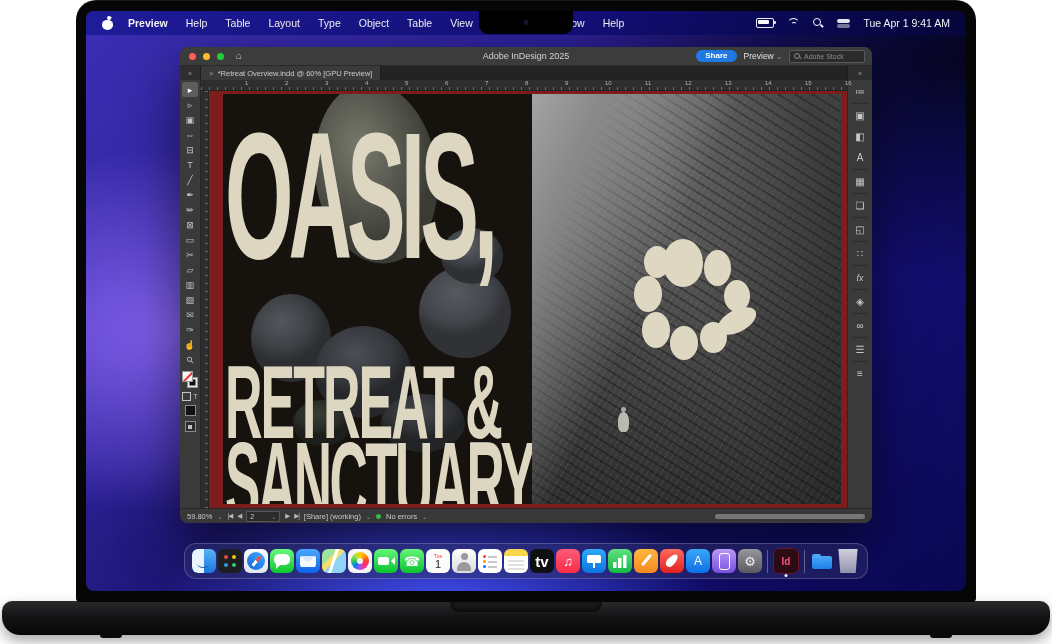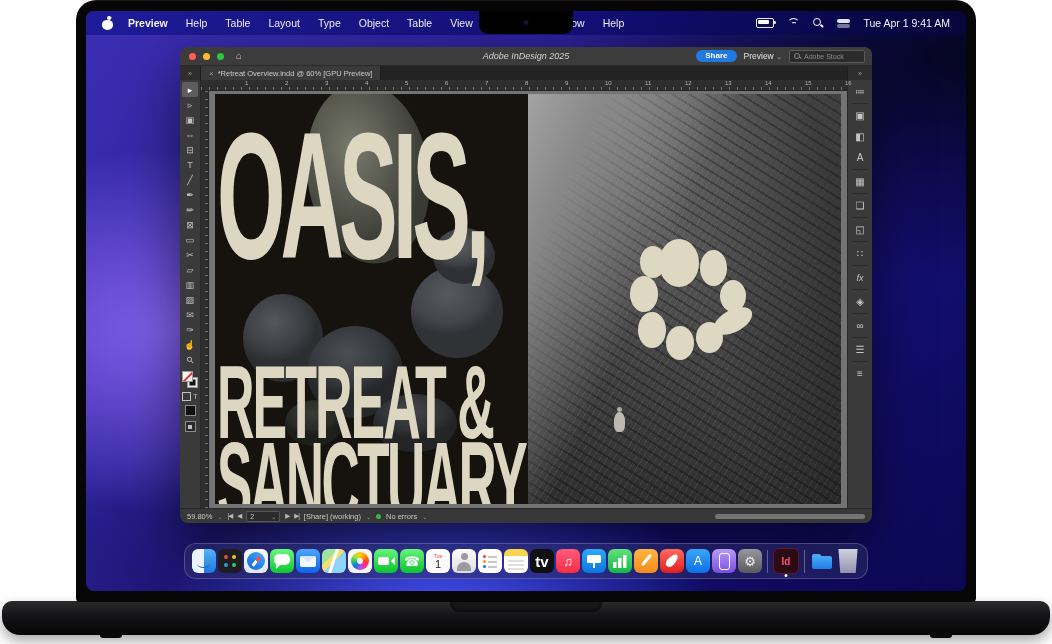--- a/index.html
+++ b/index.html
@@ -42,21 +42,21 @@
   .mb-clock{font-size:10.5px;white-space:nowrap;}
   .notch{position:absolute;left:50%;transform:translateX(-50%);top:0;width:94px;height:23px;background:#000;border-radius:0 0 9px 9px;z-index:60;}
   .notch::after{content:"";position:absolute;left:50%;top:9px;transform:translateX(-50%);width:5px;height:5px;border-radius:50%;background:#13132b;}
 
   
   .idwin{position:absolute;left:94px;top:36px;width:692px;height:476px;background:#333;border-radius:8px;box-shadow:0 22px 55px rgba(0,0,0,.55);display:flex;flex-direction:column;overflow:hidden;font-family:"Liberation Sans",sans-serif;}
   .titlebar{height:18px;flex:none;background:#3c3c3c;display:flex;align-items:center;position:relative;border-bottom:1px solid #2a2a2a;}
   .tl{width:7px;height:7px;border-radius:50%;margin-left:7px;flex:none;}
   .tl.red{background:#ff5f57;margin-left:9px}.tl.yel{background:#febc2e}.tl.grn{background:#28c840}
   .home-icon{color:#c9c9c9;font-size:10px;margin-left:12px;line-height:18px;}
-  .win-title{position:absolute;left:0;right:0;text-align:center;font-size:9px;color:#d2d2d2;pointer-events:none;font-style:italic;}
+  .win-title{position:absolute;left:0;right:0;text-align:center;font-size:9px;color:#d2d2d2;pointer-events:none;}
   .tb-right{margin-left:auto;display:flex;align-items:center;gap:7px;padding-right:7px;z-index:2;}
   .share-btn{background:#2079e2;color:#fff;font-size:8px;font-weight:700;padding:2px 9px;border-radius:9px;line-height:1;}
   .advanced{color:#e0e0e0;font-size:8.5px;}
   .advanced .chev{color:#aaa;font-size:7px;}
   .stock-box{display:flex;align-items:center;gap:3px;width:66px;height:11px;background:#2b2b2b;border:1px solid #5a5a5a;border-radius:2px;padding:0 4px;}
   .stock-box .mag{position:relative;width:7px;height:7px;flex:none;}
   .stock-box .mag::before{content:"";position:absolute;left:0;top:0;width:4px;height:4px;border:1px solid #8a8a8a;border-radius:50%;}
   .stock-box .mag::after{content:"";position:absolute;left:4.5px;top:4.5px;width:2.5px;height:1px;background:#8a8a8a;transform:rotate(45deg);}
   .stock-box .ph{color:#8d8d8d;font-size:7px;white-space:nowrap;overflow:hidden;}
 
@@ -80,21 +80,21 @@
   .fmt-box{width:7px;height:7px;border:1px solid #c2c2c2;}
   .apply-box{width:9px;height:9px;background:#111;border:1px solid #8a8a8a;margin-top:4px;flex:none;}
   .mode-box{width:9px;height:9px;border:1px solid #8a8a8a;background:#2a2a2a;margin-top:5px;flex:none;display:flex;align-items:center;justify-content:center;}
   .mode-box::after{content:"";width:4px;height:4px;background:#c2c2c2;}
 
   .canvas{flex:1;display:flex;flex-direction:column;min-width:0;}
   .hruler{height:10px;flex:none;background:#2e2e2e;border-bottom:1px solid #222;position:relative;background-image:repeating-linear-gradient(90deg,#6f6f6f 0 1px,transparent 1px 8px);background-size:100% 3px;background-position:0 100%;background-repeat:no-repeat;}
   .hruler .num{position:absolute;top:0;font-size:6px;color:#b5b5b5;line-height:7px;}
   .docrow{flex:1;display:flex;min-height:0;}
   .vruler{width:7px;flex:none;background:#2e2e2e;border-right:1px solid #222;background-image:repeating-linear-gradient(180deg,#6f6f6f 0 1px,transparent 1px 8px);background-size:3px 100%;background-position:100% 0;background-repeat:no-repeat;}
-  .pasteboard{flex:1;background:#737373;padding:3px 6px 4px 6px;min-width:0;}
+  .pasteboard{flex:1;background:#7f1d1d;padding:3px 6px 4px 14px;min-width:0;}
   .spread{display:flex;width:100%;height:100%;}
   .page{flex:1;position:relative;overflow:hidden;}
   .page-left{background:#16130f;}
   .stone{position:absolute;border-radius:50%;}
   .headline{position:absolute;left:2px;white-space:nowrap;font-weight:700;color:#ddd7c2;transform-origin:left top;letter-spacing:-4px;line-height:1;z-index:3;}
   .page-right{background:
      linear-gradient(115deg,#a3a3a3 0%,#8a8a8a 14%,rgba(120,120,120,0) 42%),
      linear-gradient(250deg,rgba(15,15,15,.55) 8%,rgba(20,20,20,0) 48%),
      repeating-linear-gradient(32deg,rgba(0,0,0,.28) 0 2px,rgba(0,0,0,0) 2px 9px),
      repeating-linear-gradient(-58deg,rgba(255,255,255,.07) 0 1px,rgba(255,255,255,0) 1px 6px),

